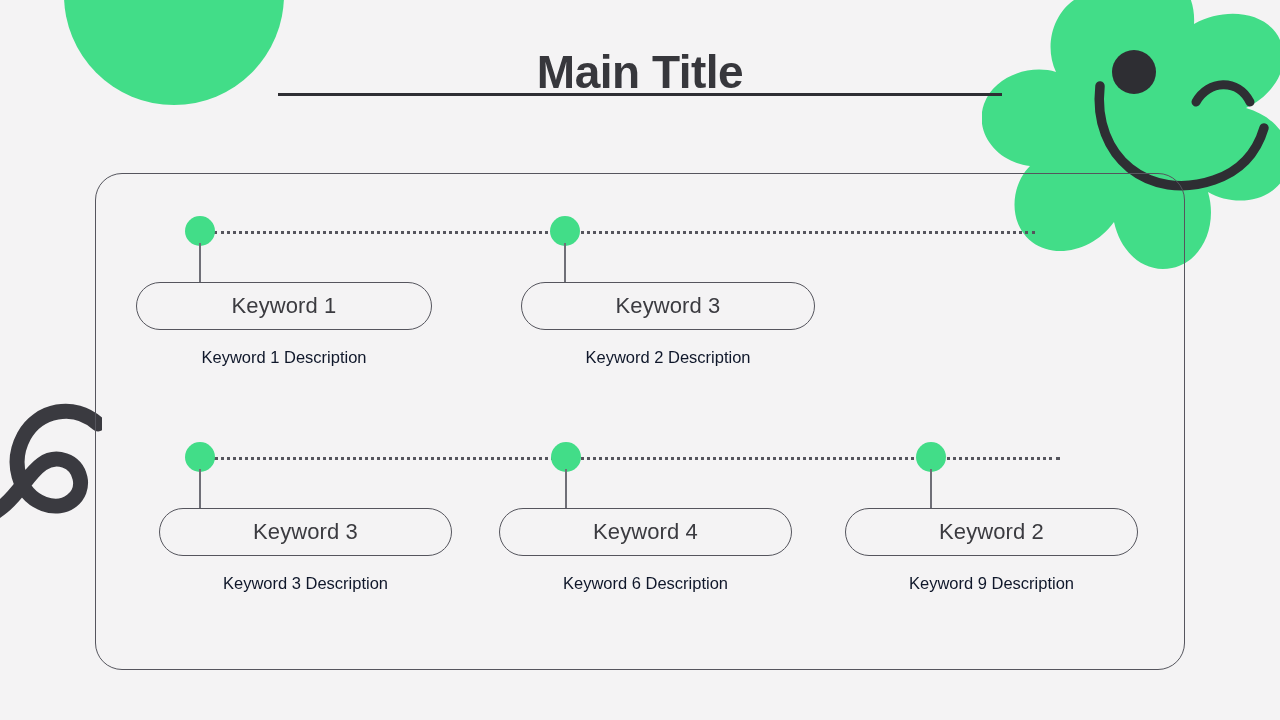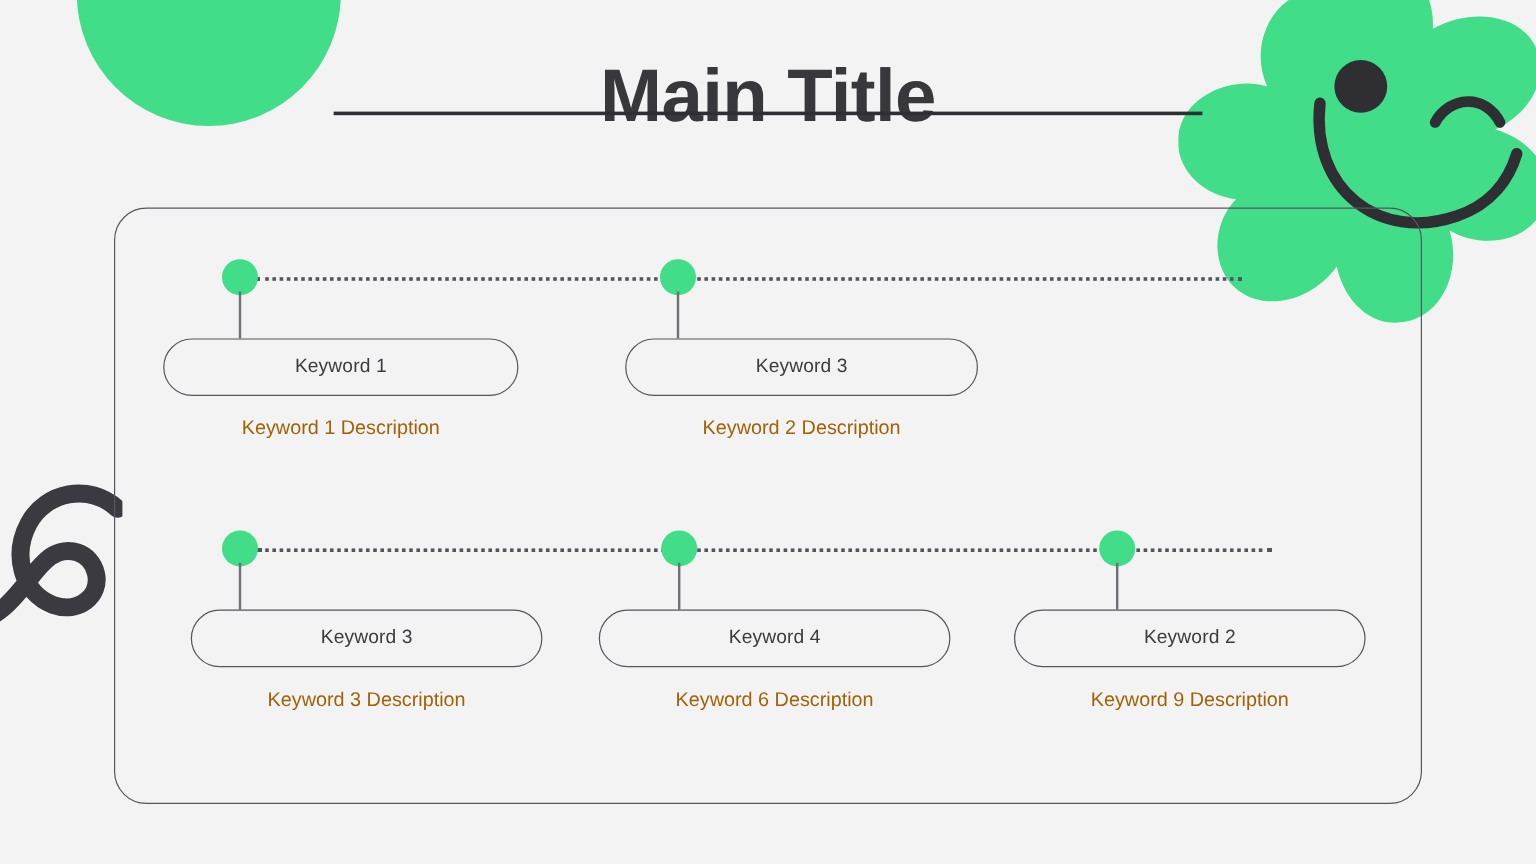--- a/index.html
+++ b/index.html
@@ -48,21 +48,21 @@
   
   #header {
     position: absolute;
     left: 0;
     top: 48px;
     width: 1280px;
     text-align: center;
   }
   #page-title {
     margin: 0;
-    font-size: 62px;
+    font-size: 46px;
     font-weight: bold;
     line-height: 1.05;
     letter-spacing: -0.5px;
     color: #37373c;
   }
   #title-rule {
     position: absolute;
     left: 278px;
     top: 93px;
     width: 724px;
@@ -115,28 +115,28 @@
     height: 48px;
     border: 1.3px solid #55555d;
     border-radius: 24px;
     box-sizing: border-box;
     display: flex;
     align-items: center;
     justify-content: center;
     background: transparent;
   }
   .pill-label {
-    font-size: 16px;
+    font-size: 22px;
     color: #3b3b40;
     letter-spacing: 0.1px;
   }
   .desc {
     position: absolute;
     font-size: 16.5px;
-    color: #a16207;
+    color: #0f172a;
     text-align: center;
     white-space: nowrap;
   }
 </style>
 </head>
 <body>
 
 <div id="stage">
 
   <div class="deco" id="deco-circle-topleft"></div>

